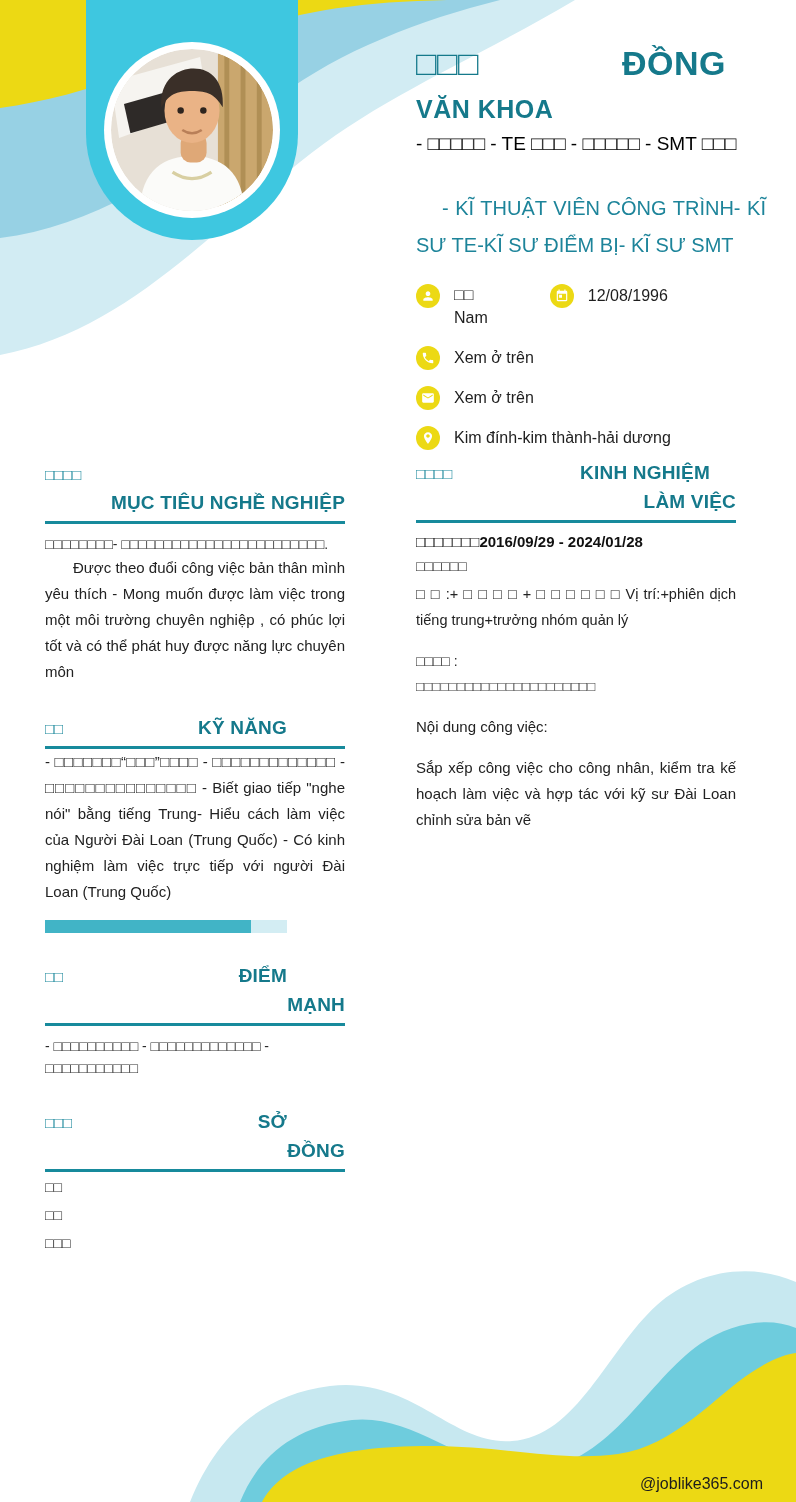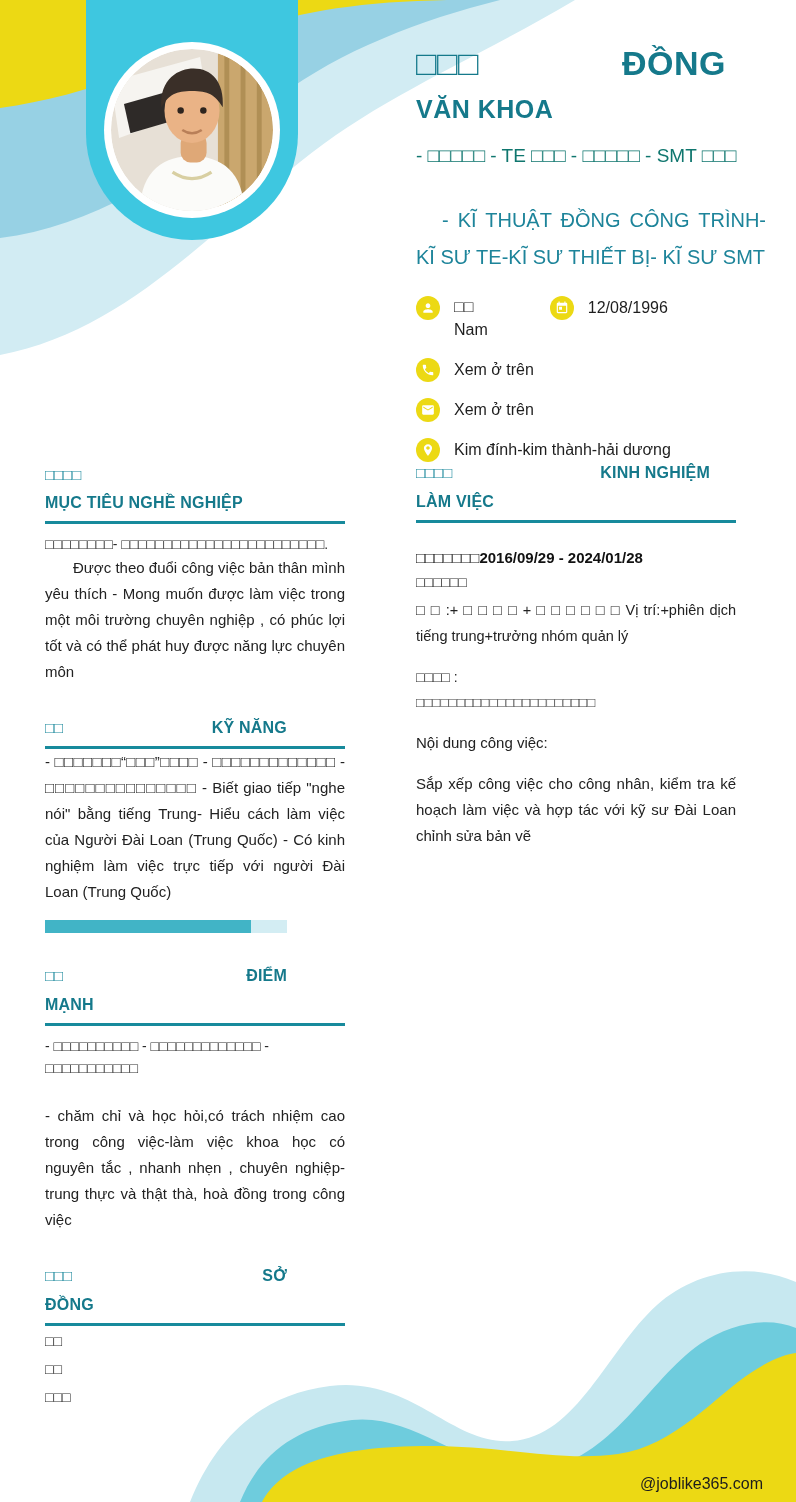--- a/index.html
+++ b/index.html
@@ -17,21 +17,21 @@
   .avatar-ring{position:absolute;left:50%;top:42px;transform:translateX(-50%);
          width:176px;height:176px;border-radius:50%;background:#ffffff;
          display:flex;align-items:center;justify-content:center;}
   .avatar{width:162px;height:162px;border-radius:50%;overflow:hidden;}
 
   
   .header{position:absolute;left:416px;top:40px;width:350px;}
   .name-line{display:flex;justify-content:space-between;align-items:baseline;width:310px;
              color:#15798b;font-size:34px;font-weight:bold;line-height:46px;letter-spacing:.5px;}
   .name-line2{color:#15798b;font-size:25px;font-weight:bold;line-height:46px;letter-spacing:.5px;}
-  .subtitle{margin-top:12px;color:#0f766e;font-size:19px;font-weight:500;line-height:24px;}
+  .subtitle{color:#000000;font-size:19px;font-weight:500;line-height:24px;}
   .jobtitle{margin-top:34px;color:#1d849a;font-size:20px;line-height:37px;
             text-align:justify;text-indent:26px;width:350px;}
 
   
   .contact{margin-top:14px;font-size:16px;}
   .c-row{display:flex;align-items:flex-start;margin-top:16px;}
   .c-row.first{margin-top:0;}
   .icon-bub{flex:0 0 24px;width:24px;height:24px;border-radius:50%;background:#ecd914;
             display:flex;align-items:center;justify-content:center;margin-right:14px;}
   .icon-bub svg{width:14px;height:14px;fill:#ffffff;}
@@ -43,38 +43,38 @@
   .c-text{line-height:24px;}
 
   
   .left-col{position:absolute;left:45px;top:462px;width:300px;}
   .right-col{position:absolute;left:416px;top:458px;width:320px;}
 
   .sec{margin:0;}
   .sec + .sec{margin-top:28px;}
   .sec-head{display:flex;justify-content:space-between;align-items:baseline;}
   .sec-label{color:#1e8a9d;font-size:15px;line-height:26px;}
-  .sec-title,.sec-title2{color:#15798b;font-size:16px;font-weight:bold;line-height:29px;letter-spacing:.2px;}
+  .sec-title,.sec-title2{color:#15798b;font-size:19px;font-weight:bold;line-height:29px;letter-spacing:.2px;text-align:right;}
   .sec-title:empty,.sec-title2:empty{display:none;}
   .left-col .sec-head{padding-right:58px;}
   .right-col .sec-head{padding-right:26px;}
   .rule{height:3px;background:#178a9c;margin-top:4px;}
 
   .cjk-line{margin-top:9px;font-size:14px;line-height:22px;color:#2b2b2b;}
   .body-text{margin-top:0;font-size:15px;line-height:26px;text-align:justify;color:#222222;}
   .body-text.indent{text-indent:28px;}
   .gap-top{margin-top:24px;}
 
   .bar-track{margin-top:8px;width:242px;height:13px;background:#d3edf3;}
   .bar-fill{height:13px;background:#41b4c6;}
 
   .hobby-item{font-size:14px;line-height:26px;color:#2b2b2b;margin-top:2px;}
 
   
-  .exp-period{margin-top:23px;font-size:15px;font-weight:bold;line-height:24px;color:#111;}
+  .exp-period{margin-top:7px;font-size:15px;font-weight:bold;line-height:24px;color:#111;}
   .exp-company{font-size:14px;line-height:24px;color:#2b2b2b;}
   .exp-position{margin-top:3px;font-size:14.5px;line-height:26px;text-align:justify;color:#222;}
   .exp-cjk-label{font-size:14px;line-height:26px;color:#2b2b2b;}
   .exp-cjk-content{font-size:13.5px;line-height:26px;color:#3a3a3a;}
   .exp-vi-label{margin-top:14px;font-size:15px;line-height:26px;color:#222;}
   .exp-vi-text{font-size:15px;line-height:26px;text-align:justify;color:#222;}
 
   .watermark{position:absolute;right:33px;bottom:9px;font-size:16px;color:#1c1c1c;}
 </style>
 </head>
@@ -117,21 +117,21 @@
   </div>
 </div>
 
 <header class="header">
   <div class="name-line">
     <span>□□□</span>
     <span>ĐỒNG</span>
   </div>
   <div class="name-line2">VĂN KHOA</div>
   <div class="subtitle">- □□□□□ - TE □□□ - □□□□□ - SMT □□□</div>
-  <p class="jobtitle">- KĨ THUẬT ĐỒNG CÔNG TRÌNH- KĨ SƯ TE-KĨ SƯ THIẾT BỊ- KĨ SƯ SMT</p>
+  <p class="jobtitle">- KĨ THUẬT VIÊN CÔNG TRÌNH- KĨ SƯ TE-KĨ SƯ ĐIỂM BỊ- KĨ SƯ SMT</p>
 
   <div class="contact">
     <div class="c-row first c-pair">
       <div class="c-cell">
         <span class="icon-bub">
           <svg viewBox="0 0 24 24">
               <path d="M12 12c2.21 0 4-1.79 4-4s-1.79-4-4-4-4 1.79-4 4 1.79 4 4 4zm0 2c-2.67 0-8 1.34-8 4v2h16v-2c0-2.66-5.33-4-8-4z"></path>
             </svg>
         </span>
         <span class="stack">
@@ -205,21 +205,20 @@
   </section>
 
   <section class="sec">
     <div class="sec-head">
       <span class="sec-label">□□</span>
       <span class="sec-title">ĐIỂM</span>
     </div>
     <div class="sec-title2">MẠNH</div>
     <div class="rule"></div>
     <div class="cjk-line">- □□□□□□□□□□ - □□□□□□□□□□□□□ - □□□□□□□□□□□</div>
-    <p class="body-text gap-top">- chăm chỉ và học hỏi,có trách nhiệm cao trong công việc-làm việc khoa học  có nguyên tắc , nhanh nhẹn , chuyên nghiệp- trung thực và thật thà, hoà đồng trong công việc</p>
   </section>
 
   <section class="sec">
     <div class="sec-head">
       <span class="sec-label">□□□</span>
       <span class="sec-title">SỞ</span>
     </div>
     <div class="sec-title2">ĐỒNG</div>
     <div class="rule"></div>
     <div class="hobby-item">□□</div>

